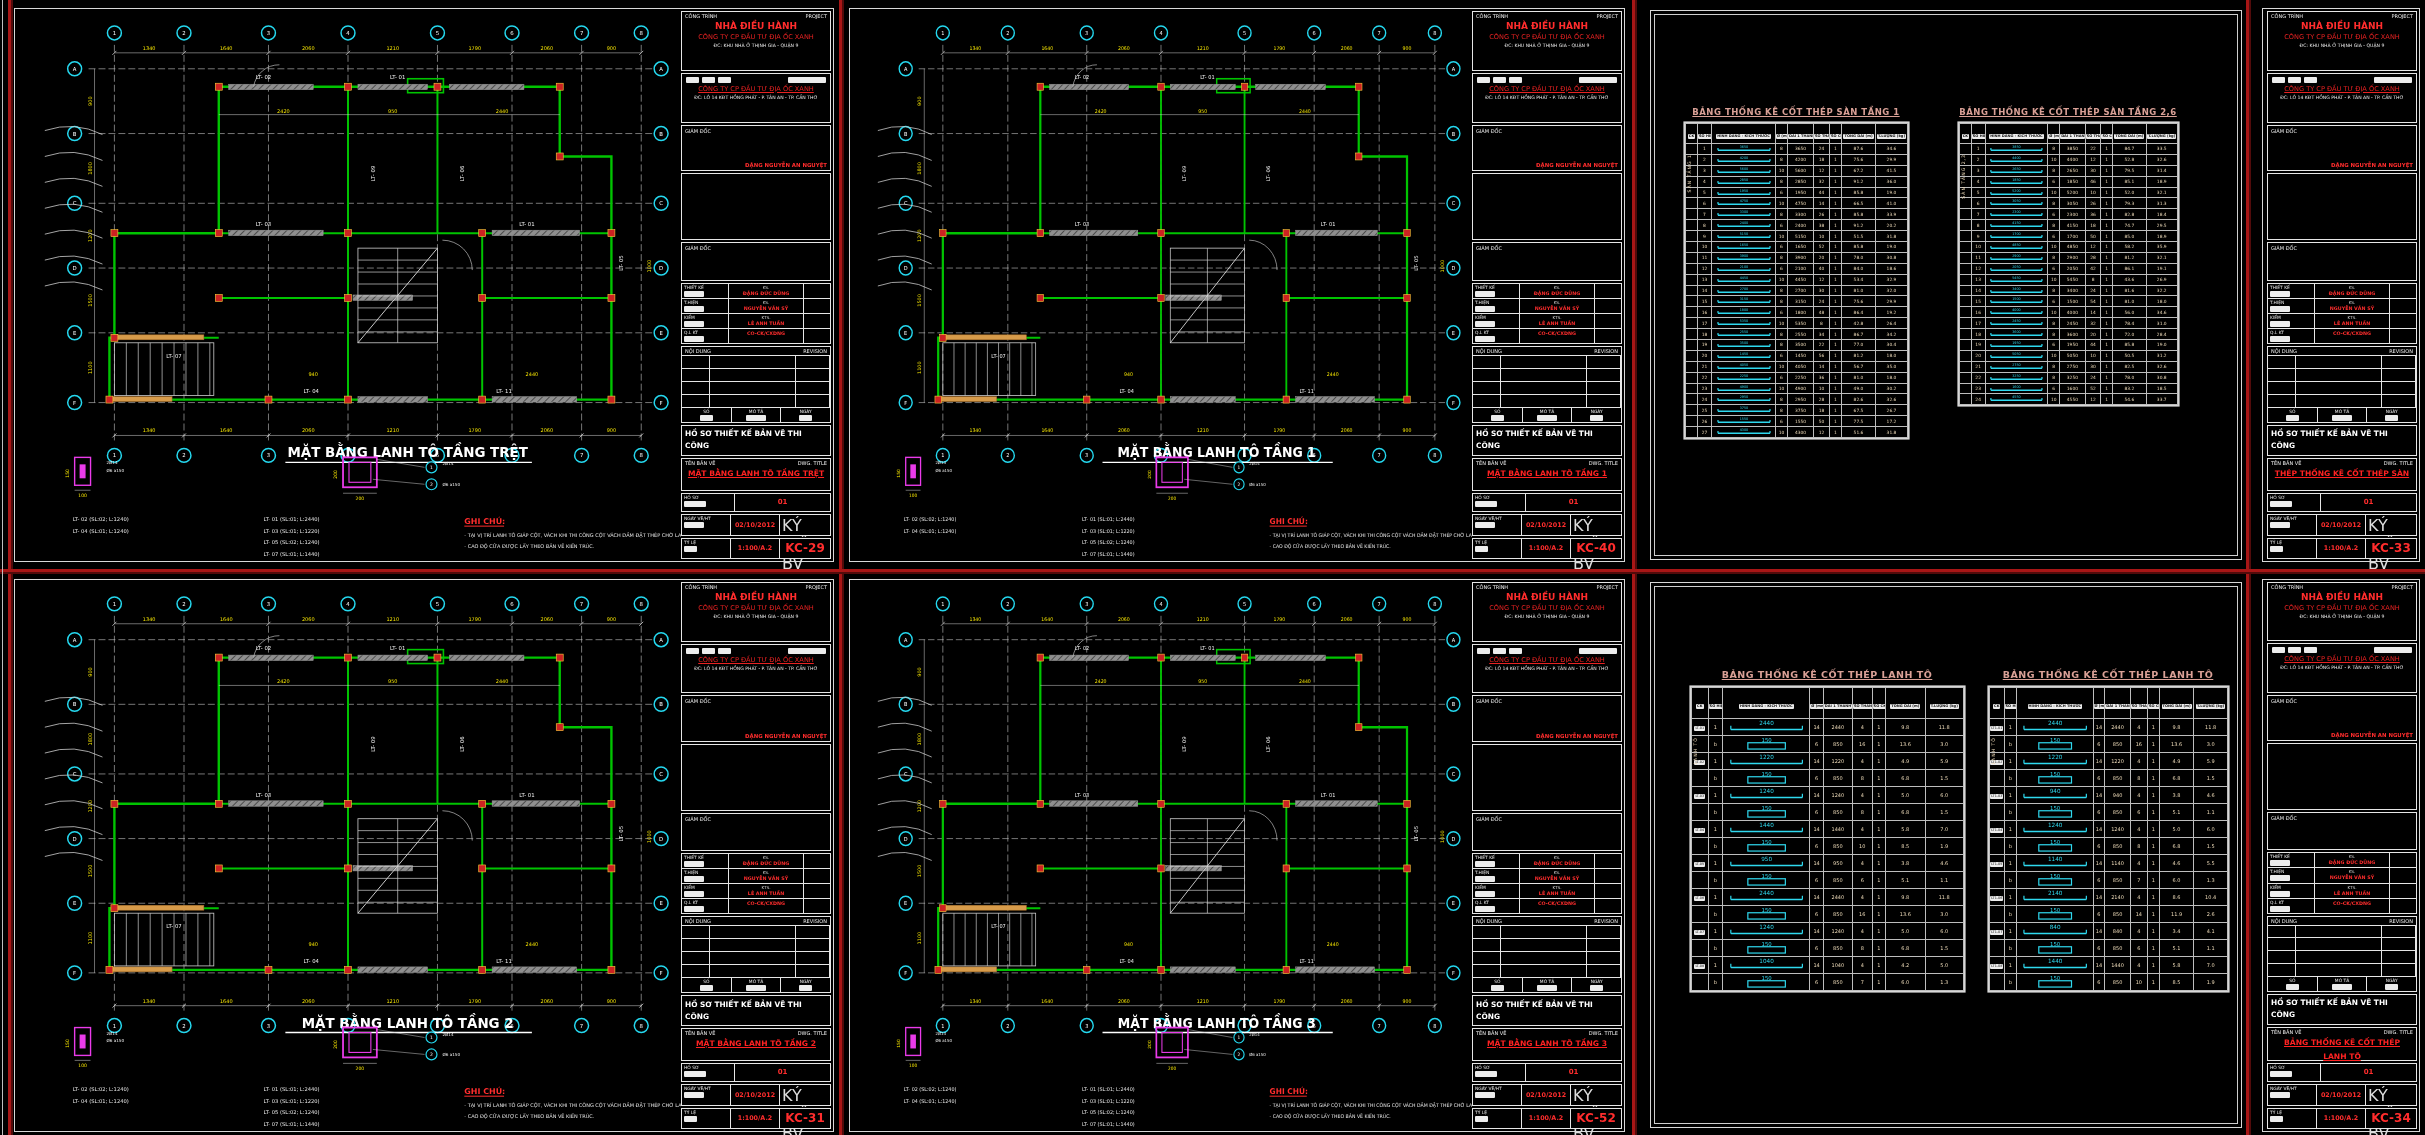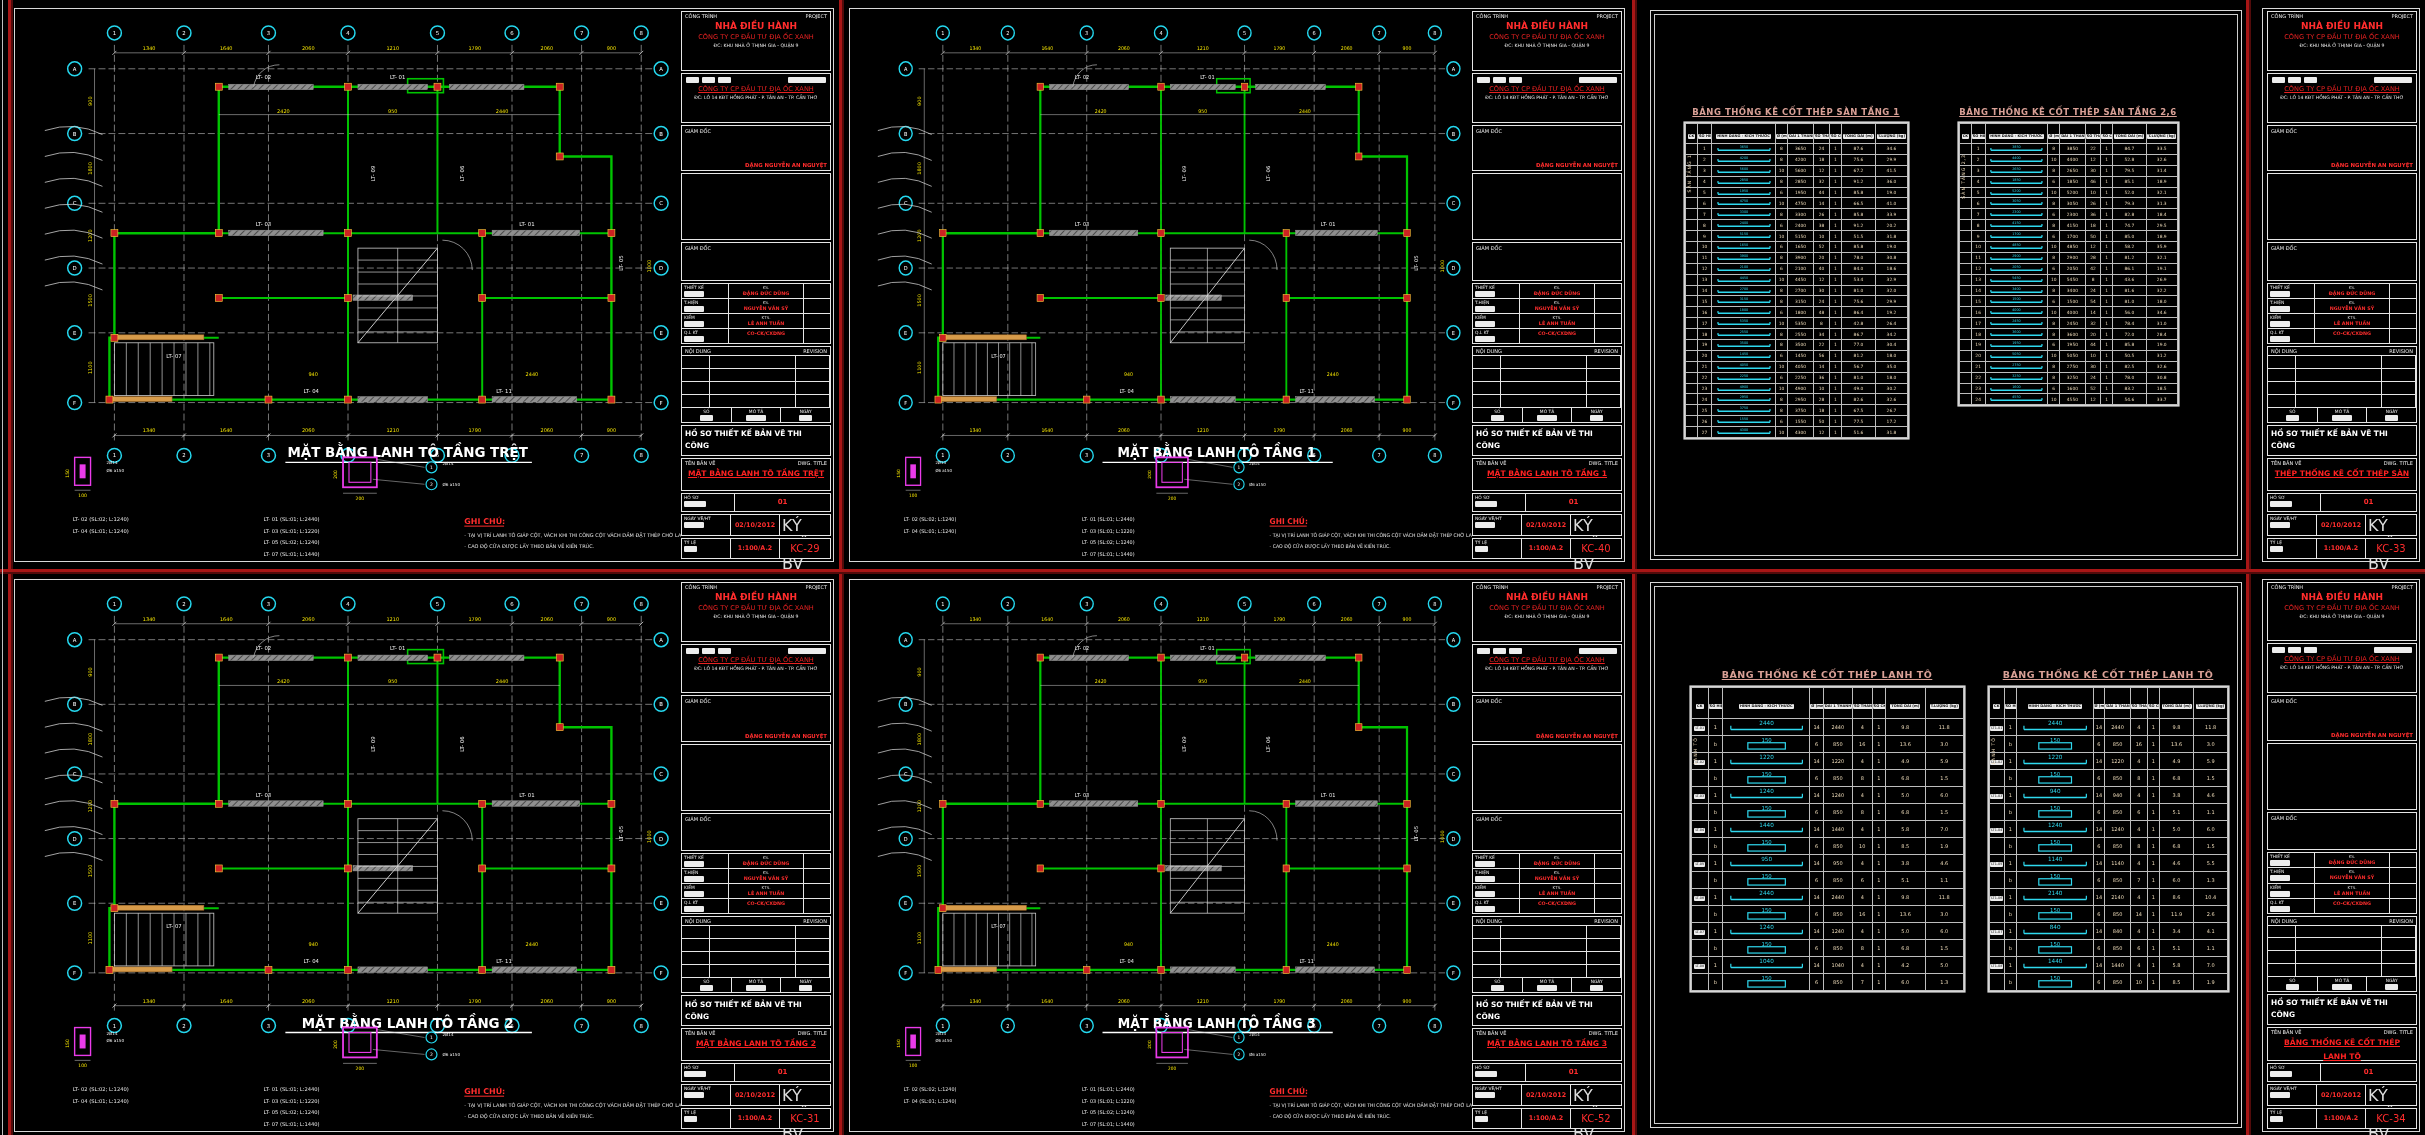--- a/index.html
+++ b/index.html
@@ -60,21 +60,21 @@
   .tb-dwg{height:34px;}
   .dwgname{color:#ff2222;font-weight:bold;font-size:7.6px;text-align:center;line-height:14px;text-decoration:underline;}
   .tb-frow{height:20px;display:flex;padding:0;}
   .tb-frow .c1{width:48px;border-right:1px solid #e6e6e6;padding:1px 2px;display:flex;flex-direction:column;gap:1px;}
   .tb-frow .c1 span,.tb-frow3 .cl span{font-size:4.4px;color:#efefef;line-height:5px;}
   .tb-frow .c2{flex:1;display:flex;align-items:center;justify-content:center;color:#ff2d2d;font-weight:bold;font-size:7px;}
   .tb-frow3{height:22px;display:flex;padding:0;}
   .tb-frow3 .cl{width:44px;border-right:1px solid #e6e6e6;padding:1px 2px;display:flex;flex-direction:column;gap:1px;}
   .tb-frow3 .cm{flex:1;display:flex;align-items:center;justify-content:center;color:#ff2d2d;font-weight:bold;font-size:6.4px;border-right:1px solid #e6e6e6;}
   .tb-frow3 .cr{width:46px;display:flex;flex-direction:column;gap:1px;padding:1px 2px;}
-  .tb-frow3 .cr.rednum{align-items:center;justify-content:center;color:#ff2d2d;font-weight:normal;font-size:10px;}
+  .tb-frow3 .cr.rednum{align-items:center;justify-content:center;color:#ff2d2d;font-weight:bold;font-size:12px;}
   
   .stable-wrap{position:absolute;}
   .stable-title{position:absolute;transform:translateX(-50%);white-space:nowrap;font-weight:bold;
     color:#d9a096;text-decoration:underline;letter-spacing:0.5px;}
   table.stable{border-collapse:collapse;table-layout:fixed;background:#000;box-shadow:0 0 0 1.6px #d8d8d8;}
   table.stable td,table.stable th{border:0.6px solid #bdbdbd;padding:0;text-align:center;color:#efdcba;
     overflow:hidden;white-space:nowrap;}
   table.stable th .hchip{display:inline-block;background:#ececec;color:#111;font-size:3.6px;line-height:5px;
     padding:0 1px;border-radius:1px;max-width:95%;overflow:hidden;}
   .memlabel{position:absolute;writing-mode:vertical-rl;transform:rotate(180deg);font-size:4.6px;color:#efdcba;letter-spacing:1px;}

